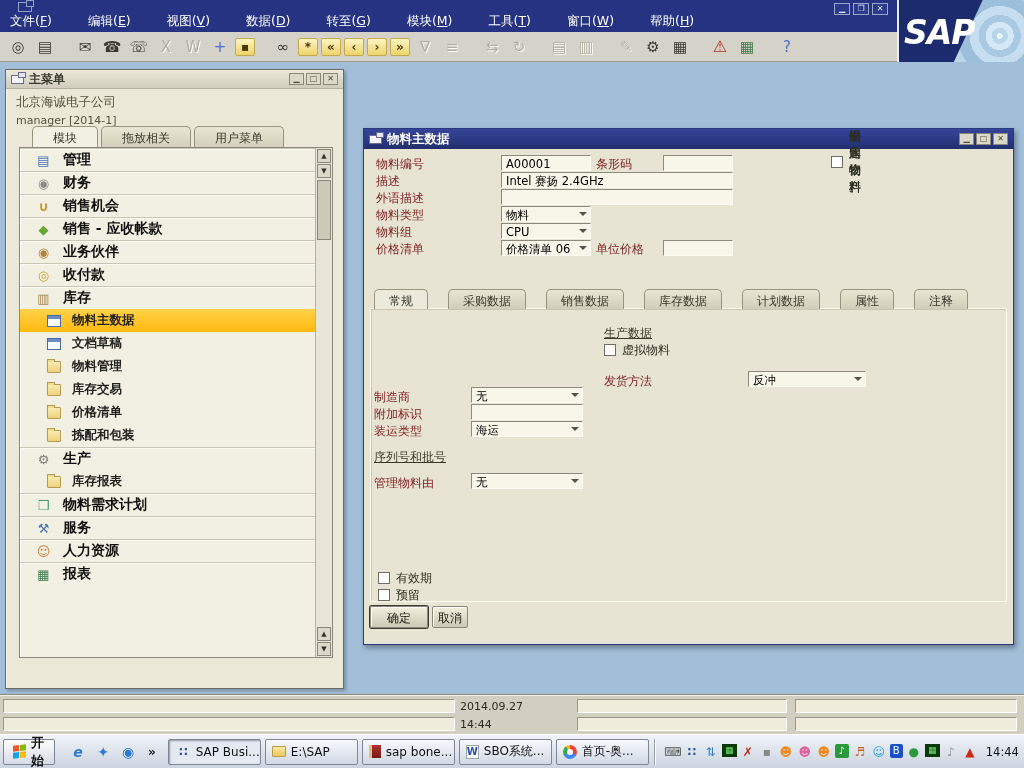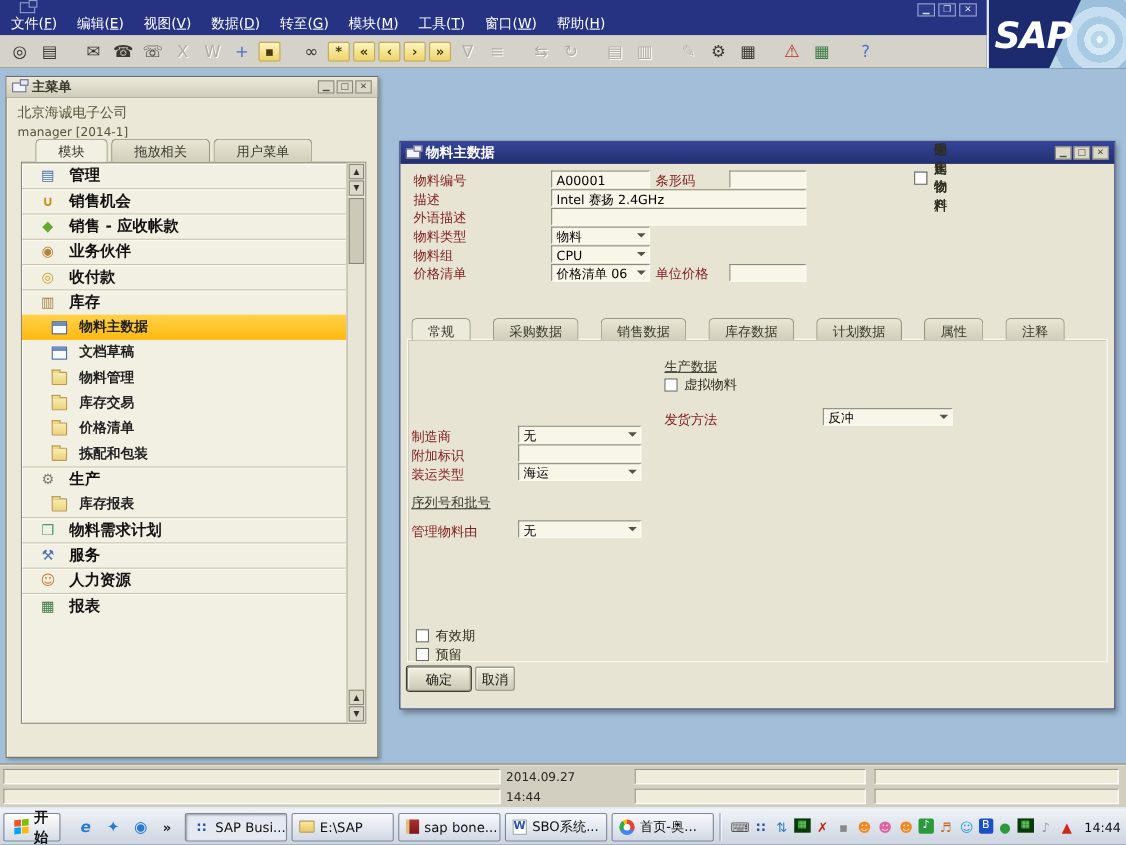--- a/index.html
+++ b/index.html
@@ -3,21 +3,21 @@
 <meta charset="utf-8">
 <style>
 *{margin:0;padding:0;box-sizing:border-box;font-family:"DejaVu Sans","Liberation Sans",sans-serif}
 body{background:#444}
 .screen{position:relative;width:1024px;height:768px;overflow:hidden;background:#a2bed8}
 
 
 .titlebar{position:absolute;top:0;left:0;right:0;height:32px;background:#253382}
 .app-ico{position:absolute;left:18px;top:2px;width:14px;height:10px;border:1px solid #8fa0c8;background:transparent}
 .app-ico::after{content:"";position:absolute;right:-3px;top:-3px;width:6px;height:5px;border:1px solid #8fa0c8;background:#253382}
-.menubar{position:absolute;left:10px;top:13px;display:flex;gap:18px;color:#fff;font-size:12.5px}
+.menubar{position:absolute;left:10px;top:13px;display:flex;gap:36px;color:#fff;font-size:12.5px}
 .mb-item{cursor:default;white-space:nowrap}
 .mb-item .hk{text-decoration:underline}
 .win-controls{position:absolute;right:136px;top:3px;display:flex;gap:3px}
 .wc{width:16px;height:12px;border:1px solid #9aa6cc;background:#2c3a8c;color:#dfe4f2;font-size:8px;line-height:10px;text-align:center;cursor:default}
 
 
 .sap-logo{position:absolute;top:0;right:0;width:127px;height:62px;background:#1c2a6e;z-index:6;overflow:hidden;border-left:2px solid #e8eef6}
 .sap-text{position:absolute;left:5px;top:13px;color:#fff;font-size:33px;font-weight:bold;font-style:italic;letter-spacing:-1px;z-index:2}
 .ripple{position:absolute;right:-8px;top:0;width:85px;height:62px;
 background:radial-gradient(circle at 62% 58%, #eaf5fc 0 3px, #b8d6ea 3px 8px, #d4e8f5 8px 14px, #a8cae2 14px 21px, #c6def0 21px 30px, #9cc0dc 30px 42px, #bad7ea 42px 58px, #a6c6de 58px);
@@ -247,20 +247,24 @@
           <span class="ptab">用户菜单</span>
         </div>
       <div class="mlist">
         <div class="mrows">
 
             <div class="mrow l1">
               <span class="mi i-admin-icon"></span>
               <span class="mlabel">管理</span>
             </div>
 
+            <div class="mrow l1">
+              <span class="mi i-financials-icon"></span>
+              <span class="mlabel">财务</span>
+            </div>
 
             <div class="mrow l1">
               <span class="mi i-sales-opportunities-icon"></span>
               <span class="mlabel">销售机会</span>
             </div>
 
             <div class="mrow l1">
               <span class="mi i-sales-ar-icon"></span>
               <span class="mlabel">销售 - 应收帐款</span>
             </div>

